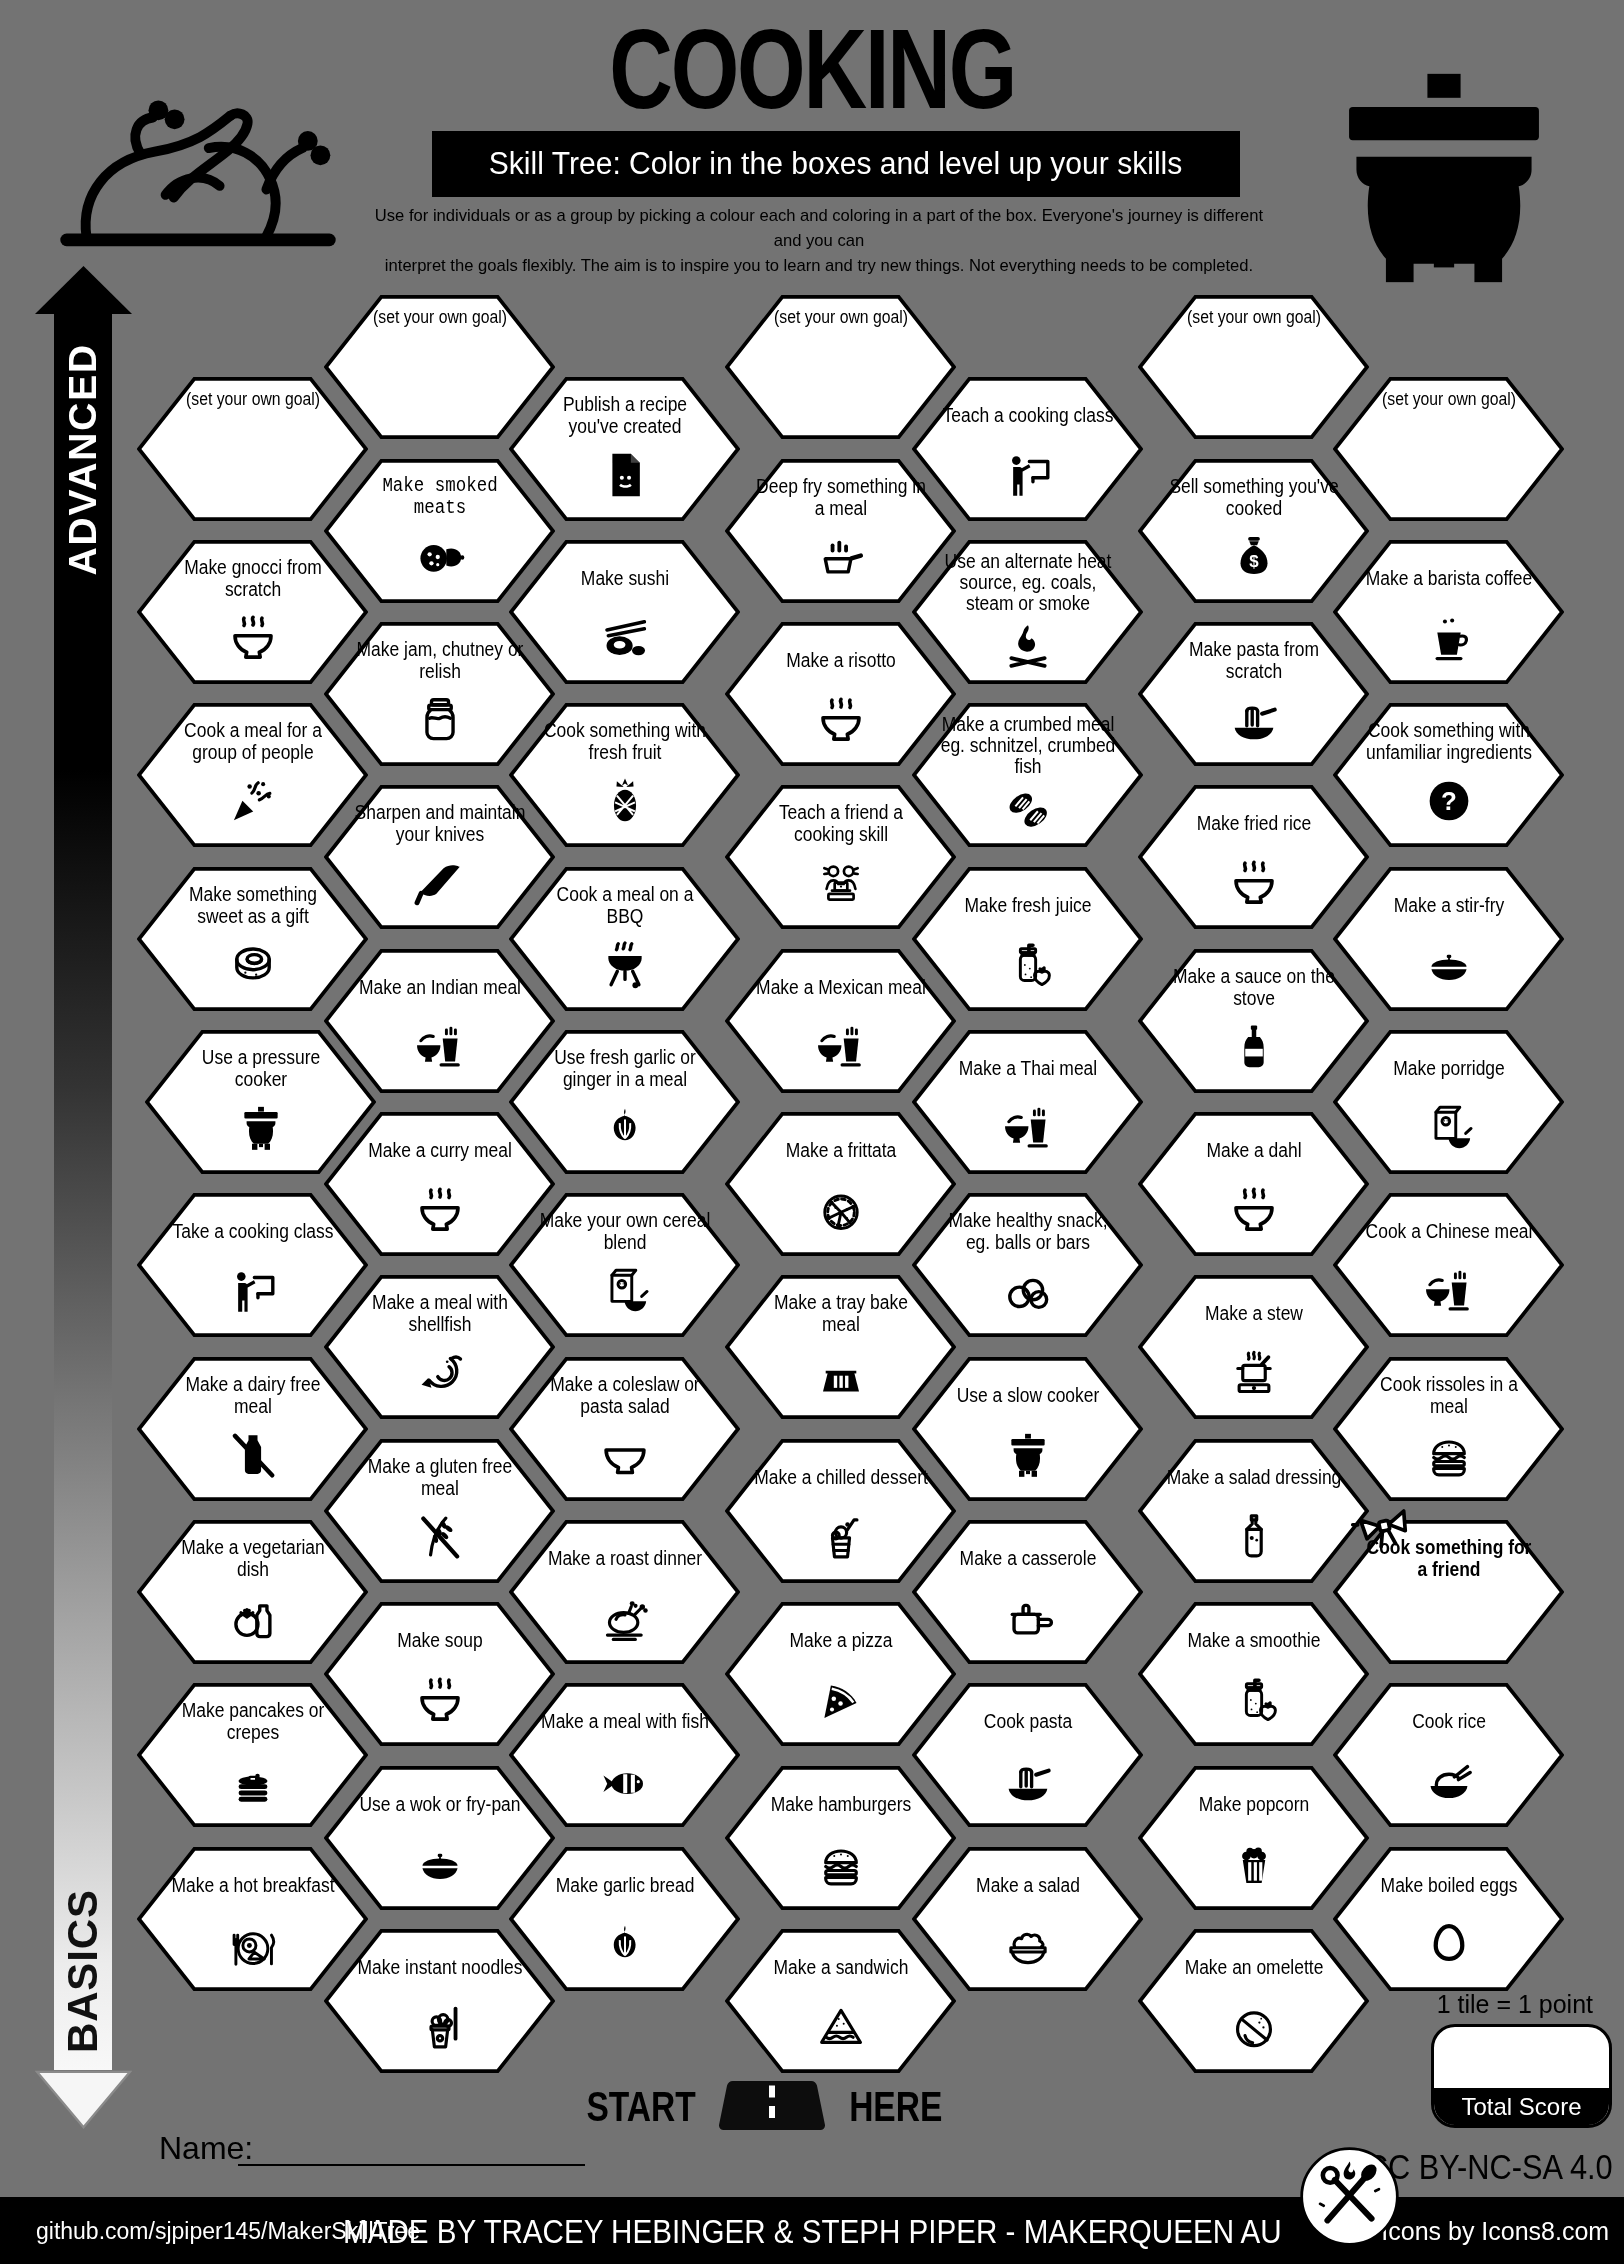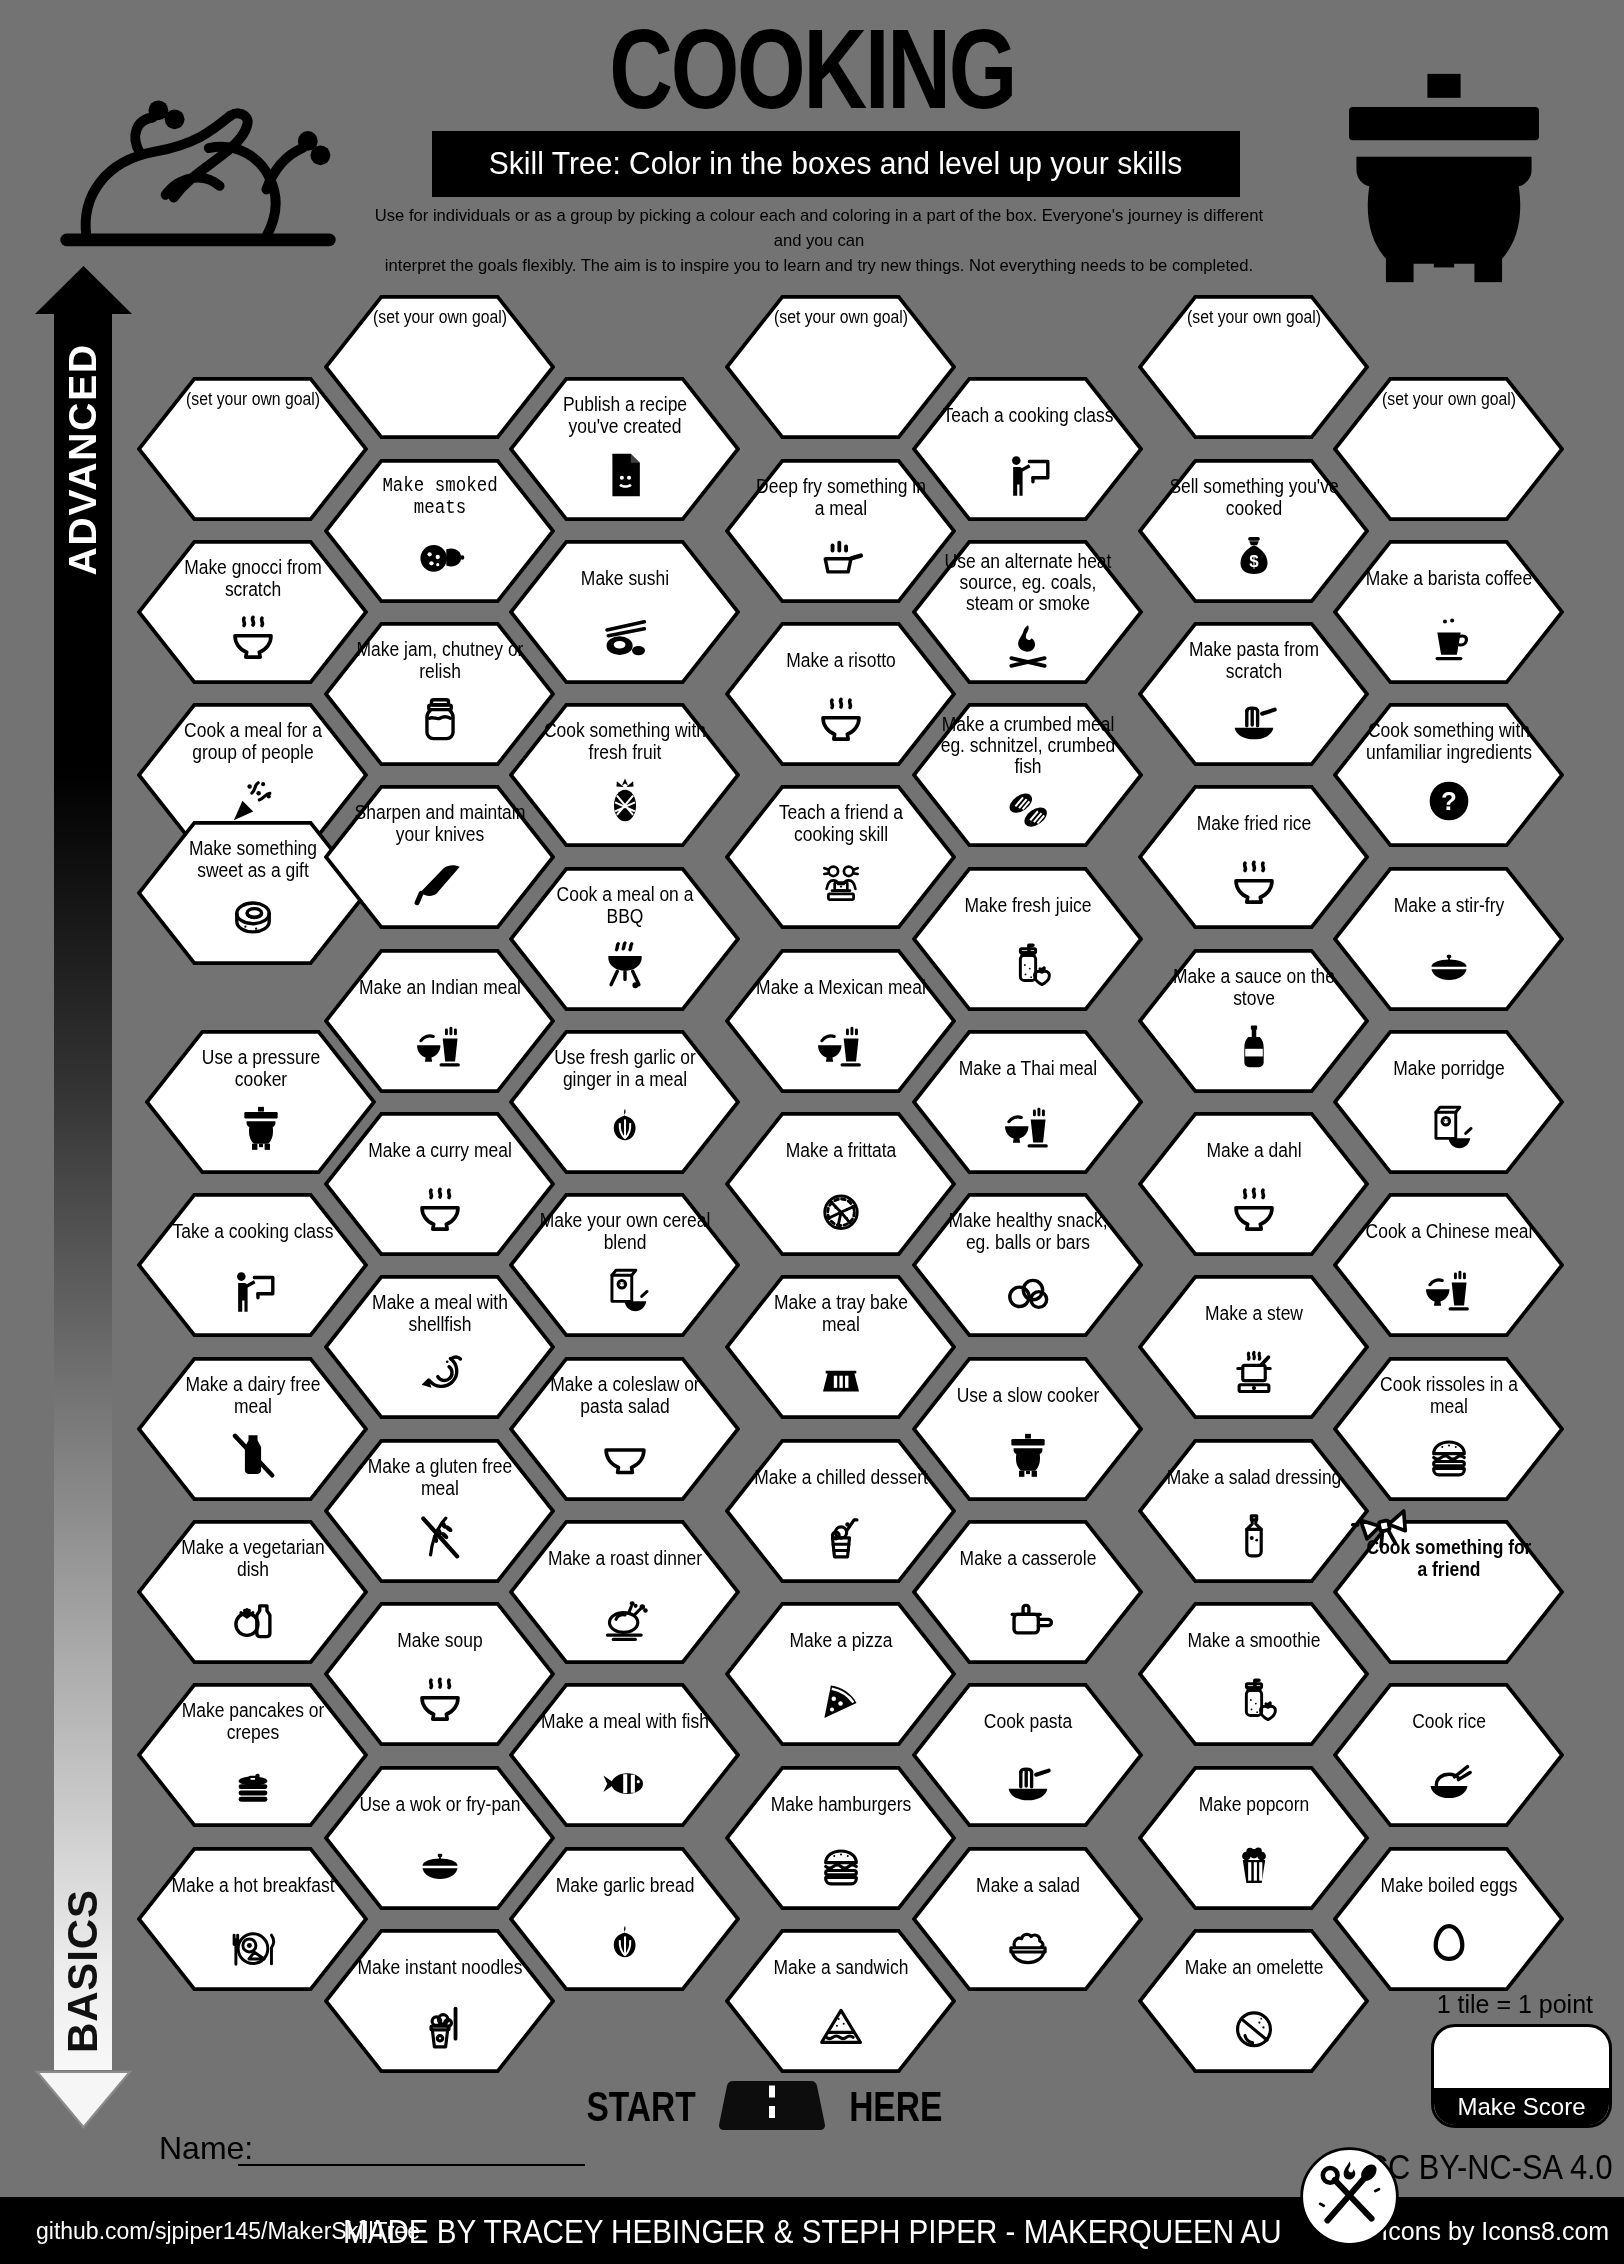--- a/index.html
+++ b/index.html
@@ -617,21 +617,21 @@
     </svg>
     <div class="hex-body">
       <div class="hex-label">Cook a meal for a group of people</div>
       <div class="hex-icon">
         <svg viewBox="0 0 24 24">
               <use href="#sym-party" xlink:href="#sym-party"></use>
             </svg>
       </div>
     </div>
   </div>
-      <div class="hex" style="left: 137px; top: 821px;">
+      <div class="hex" style="left: 137px; top: 867px;">
     <svg class="hex-shape" viewBox="0 0 250 156">
       <polygon points="62,2 188,2 248,78 188,154 62,154 2,78"></polygon>
     </svg>
     <div class="hex-body">
       <div class="hex-label">Make something sweet as a gift</div>
       <div class="hex-icon">
         <svg viewBox="0 0 24 24">
               <use href="#sym-sweetroll" xlink:href="#sym-sweetroll"></use>
             </svg>
       </div>
@@ -1531,21 +1531,21 @@
       <span class="cx">HERE</span>
     </div>
 
   <div class="abs name-label"><span>Name:</span></div>
   <div class="abs name-line"></div>
 
   <div class="abs tile-note">1 tile = 1 point</div>
   <div class="abs score-box">
     <div class="spacer"></div>
     <div class="score-bar">
-        <span>Make Score</span>
+        <span>Total Score</span>
       </div>
   </div>
   <div class="abs cc">CC BY-NC-SA 4.0</div>
 
   <div class="abs footer">
     <div class="foot-left">github.com/sjpiper145/MakerSkillTree</div>
     <div class="foot-center"><span>MADE BY TRACEY HEBINGER &amp; STEPH PIPER  -  MAKERQUEEN AU</span></div>
     <div class="foot-right">Icons by Icons8.com</div>
   </div>
 

